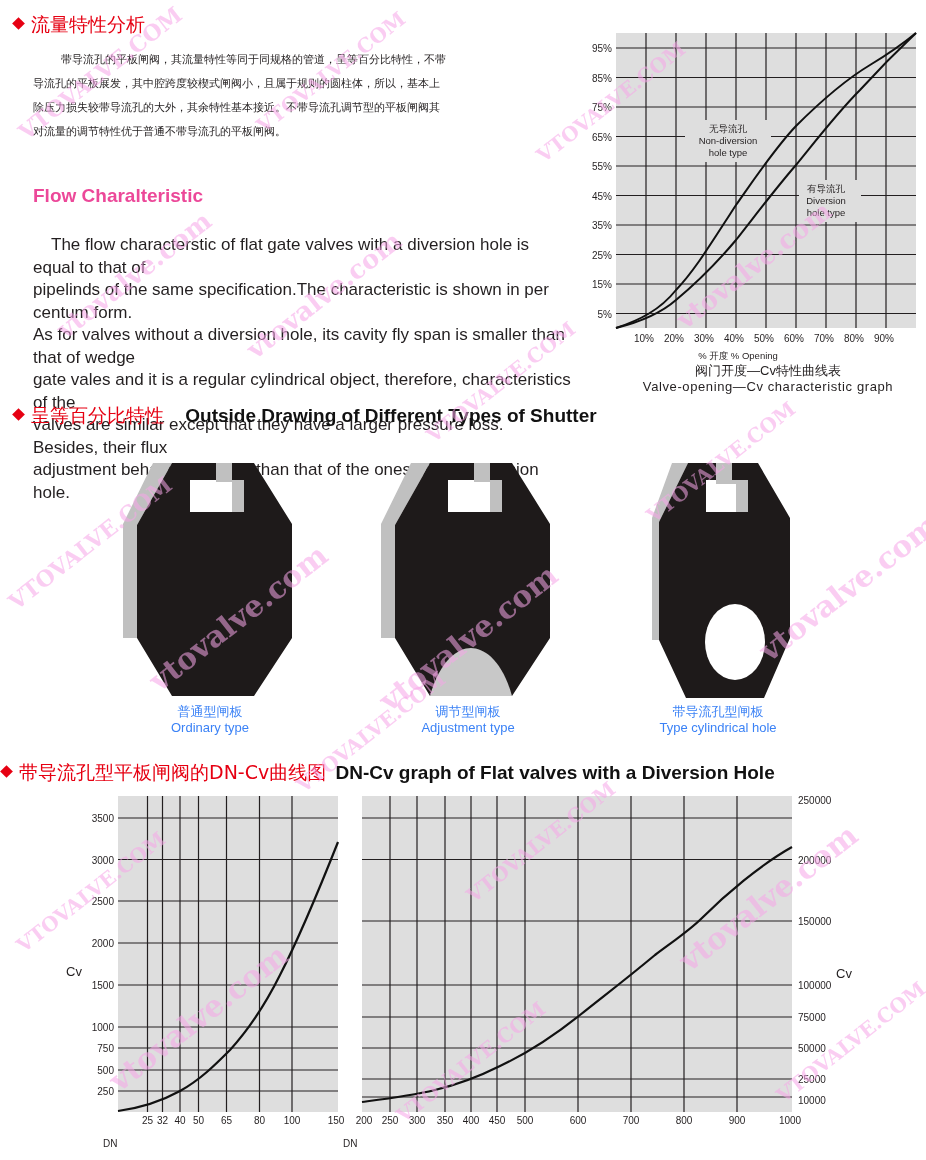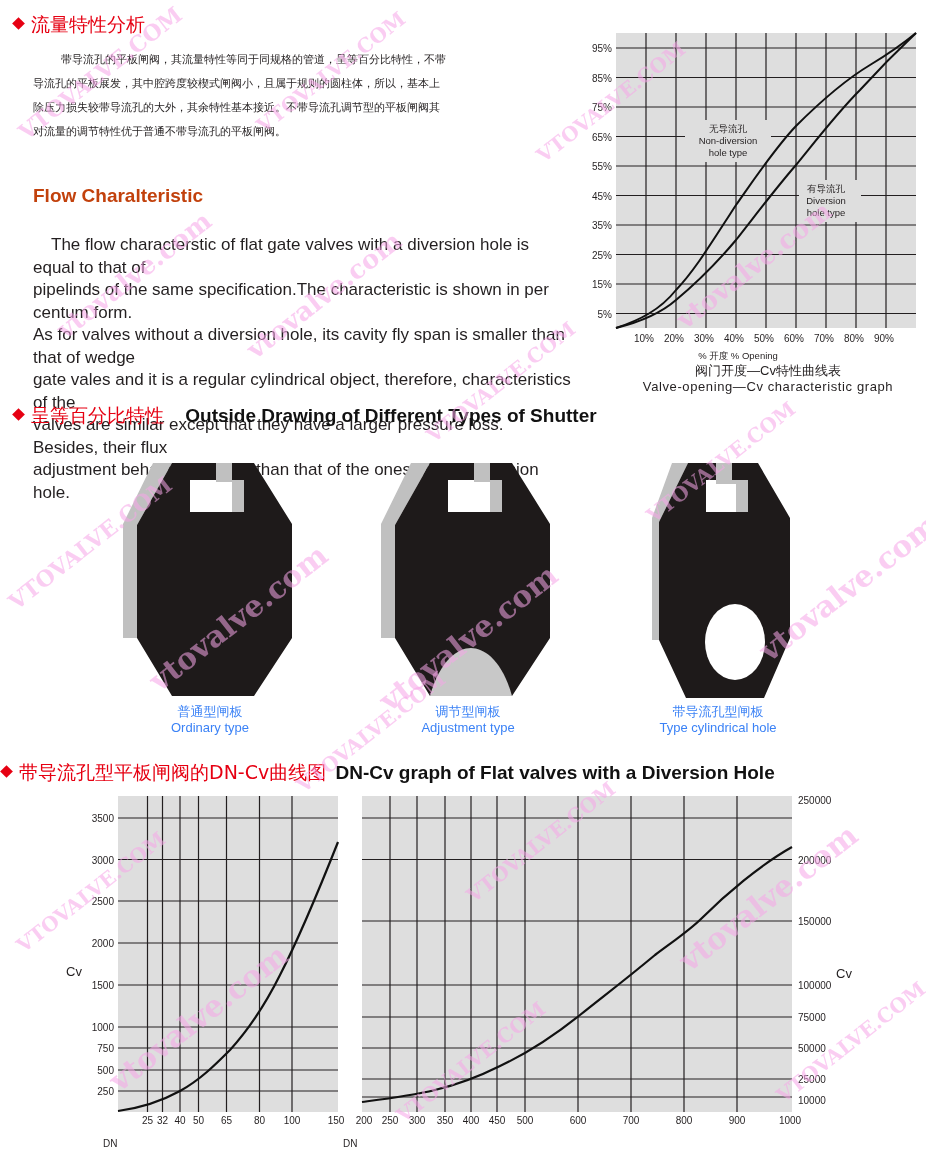--- a/index.html
+++ b/index.html
@@ -2,21 +2,21 @@
 <html><head>
 <meta charset="utf-8">
 <style>
   html,body{margin:0;padding:0;background:#fff;}
   body{width:926px;height:1160px;position:relative;overflow:hidden;font-family:"Liberation Sans","DejaVu Sans",sans-serif;color:#231f20;}
   .abs{position:absolute;}
   .h-red{color:#e60012;font-weight:normal;font-family:"DejaVu Sans",sans-serif;}
   .diamond{display:inline-block;width:9px;height:9px;background:#e60012;transform:rotate(45deg);margin-right:8px;vertical-align:middle;position:relative;top:-2px;}
   .cn-para{font-family:"DejaVu Sans",sans-serif;font-size:11px;line-height:24px;color:#231f20;}
   .en-para{font-size:17px;line-height:22.5px;color:#231f20;}
-  .en-title{font-weight:bold;font-size:19px;color:#c2410c;}
+  .en-title{font-weight:bold;font-size:19px;color:#ec4899;}
   svg text{font-family:"Liberation Sans","DejaVu Sans",sans-serif;}
   .cap{text-align:center;font-size:13px;line-height:16px;color:#3b82f6;}
   .cap .cn{font-family:"DejaVu Sans",sans-serif;}
   .wm{position:absolute;color:#f7a6e8;opacity:0.55;font-family:"DejaVu Serif",serif;font-weight:bold;pointer-events:none;white-space:nowrap;}
 </style>
 </head>
 <body>
 
 <div class="abs h-red" style="left:14px;top:12px;font-size:19px;">
   <span class="diamond"></span><span>流量特性分析</span>

